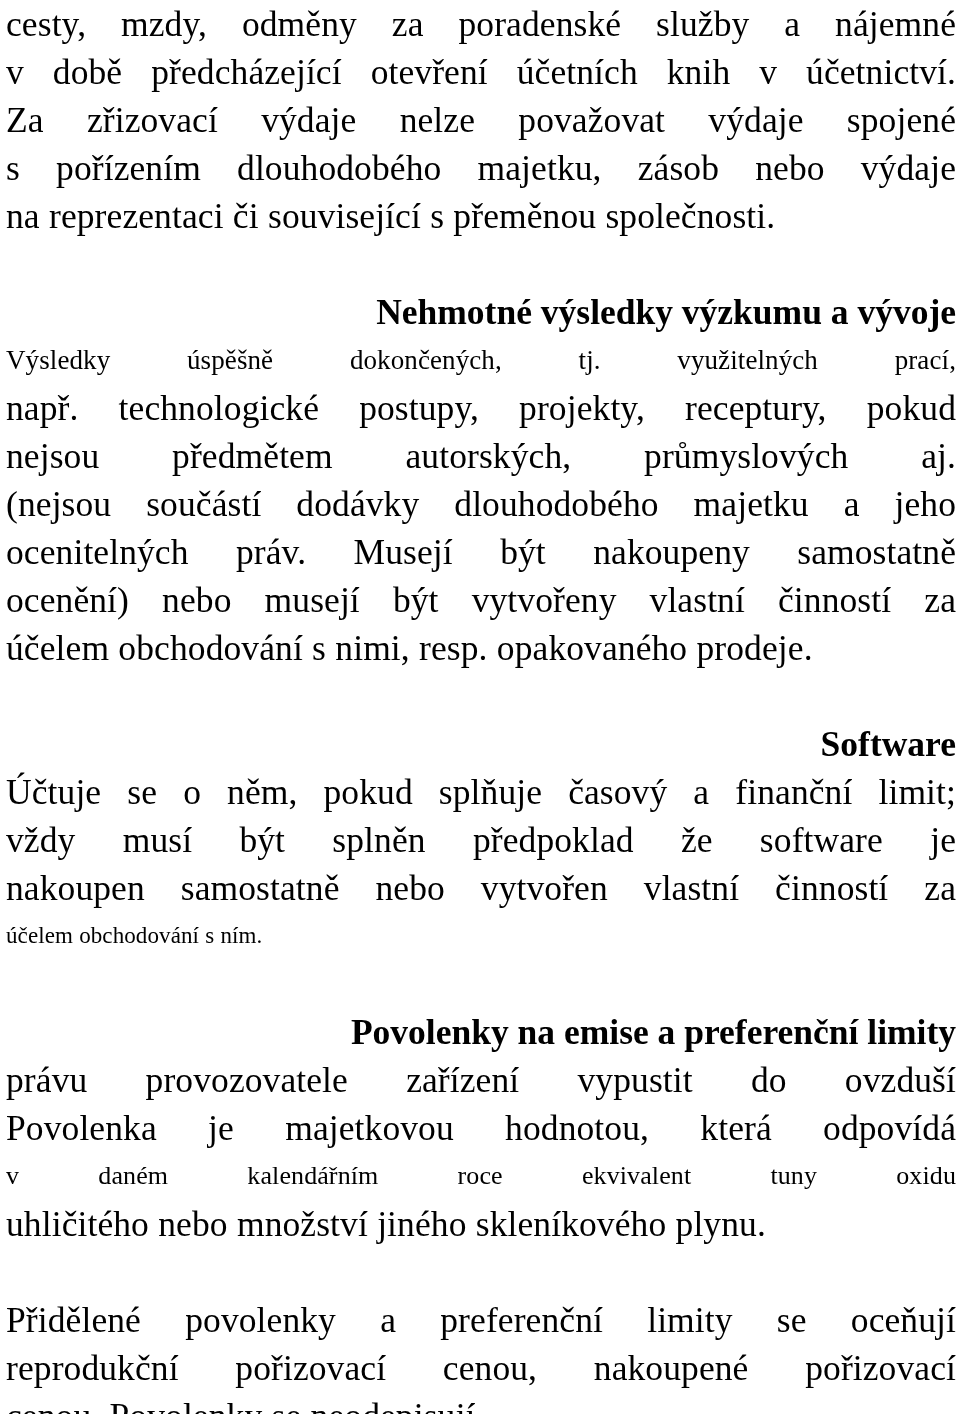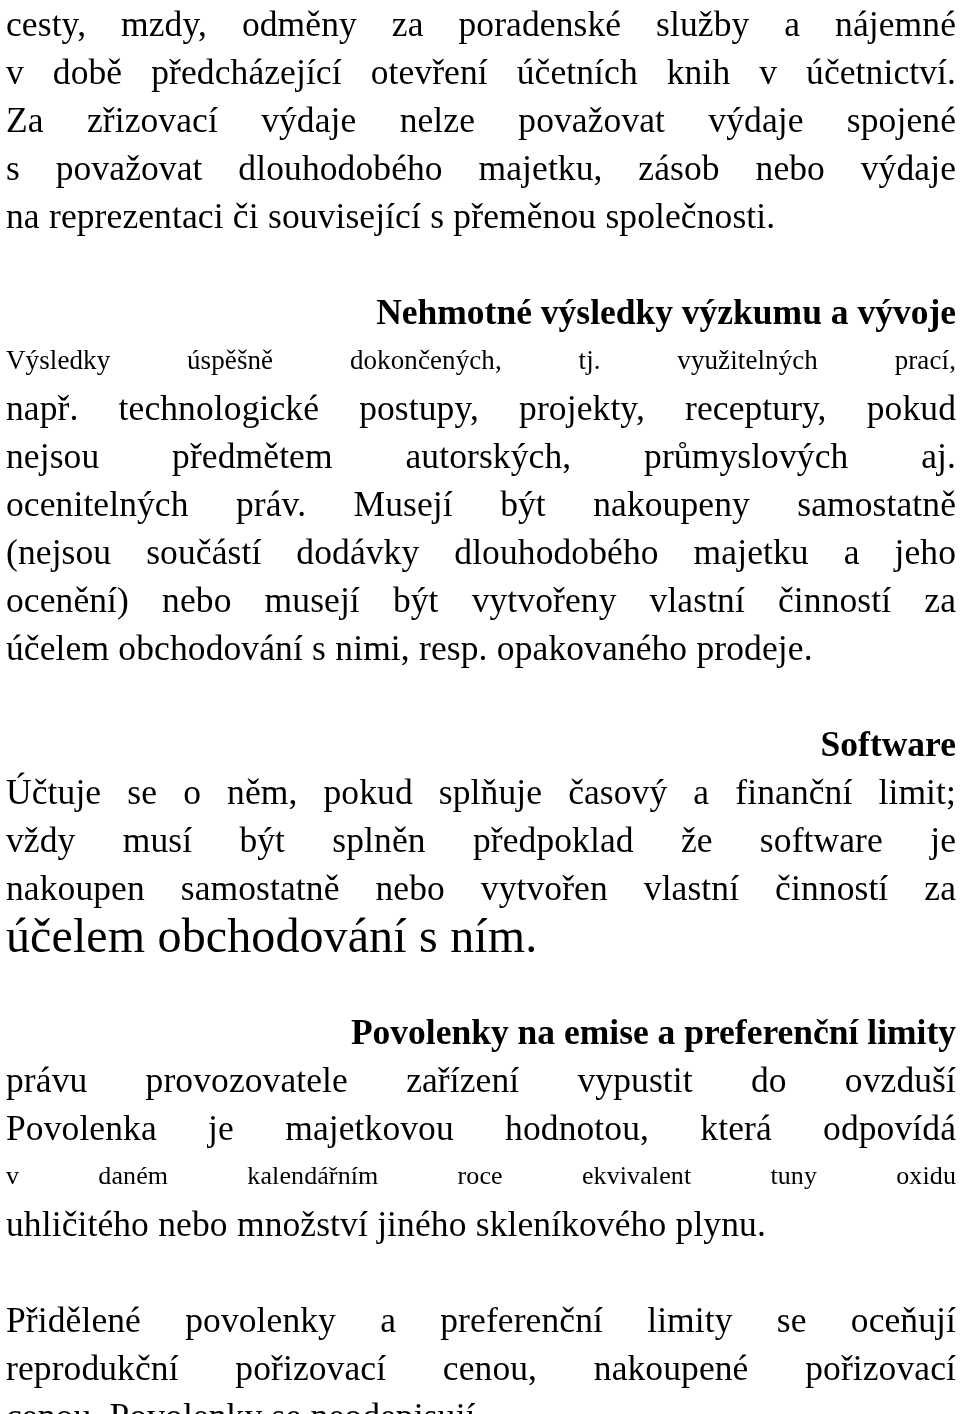--- a/index.html
+++ b/index.html
@@ -63,41 +63,41 @@
 </style>
 </head>
 <body>
 
 <div class="page">
   <div class="doc-body" id="doc-body">
       <p class="para">
         <span class="ln" style="font-size: 35.5px; text-align-last: justify;">cesty, mzdy, odměny za poradenské služby a nájemné</span>
         <span class="ln" style="font-size: 35.5px; text-align-last: justify;">v době předcházející otevření účetních knih v účetnictví.</span>
         <span class="ln" style="font-size: 35.5px; text-align-last: justify;">Za zřizovací výdaje nelze považovat výdaje spojené</span>
-        <span class="ln" style="font-size: 35.5px; text-align-last: justify;">s považovat dlouhodobého majetku, zásob nebo výdaje</span>
+        <span class="ln" style="font-size: 35.5px; text-align-last: justify;">s pořízením dlouhodobého majetku, zásob nebo výdaje</span>
         <span class="ln last" style="font-size: 35.5px;">na reprezentaci či související s přeměnou společnosti.</span>
       </p>
       <div class="gap-sm"></div>
       <div class="heading" style="font-size: 35.5px;">Nehmotné výsledky výzkumu a vývoje</div>
       <p class="para">
         <span class="ln" style="font-size: 27px; text-align-last: justify;">Výsledky úspěšně dokončených, tj. využitelných prací,</span>
         <span class="ln" style="font-size: 35.5px; text-align-last: justify;">např. technologické postupy, projekty, receptury, pokud</span>
         <span class="ln" style="font-size: 35.5px; text-align-last: justify;">nejsou předmětem autorských, průmyslových aj.</span>
+        <span class="ln" style="font-size: 35.5px; text-align-last: justify;">(nejsou součástí dodávky dlouhodobého majetku a jeho</span>
         <span class="ln" style="font-size: 35.5px; text-align-last: justify;">ocenitelných práv. Musejí být nakoupeny samostatně</span>
-        <span class="ln" style="font-size: 35.5px; text-align-last: justify;">(nejsou součástí dodávky dlouhodobého majetku a jeho</span>
         <span class="ln" style="font-size: 35.5px; text-align-last: justify;">ocenění) nebo musejí být vytvořeny vlastní činností za</span>
         <span class="ln last" style="font-size: 35.5px;">účelem obchodování s nimi, resp. opakovaného prodeje.</span>
       </p>
       <div class="gap-sm"></div>
       <div class="heading" style="font-size: 35.5px;">Software</div>
       <p class="para">
         <span class="ln" style="font-size: 35.5px; text-align-last: justify;">Účtuje se o něm, pokud splňuje časový a finanční limit;</span>
         <span class="ln" style="font-size: 35.5px; text-align-last: justify;">vždy musí být splněn předpoklad že software je</span>
         <span class="ln" style="font-size: 35.5px; text-align-last: justify;">nakoupen samostatně nebo vytvořen vlastní činností za</span>
-        <span class="ln last" style="font-size: 48px;">účelem obchodování s ním.</span>
+        <span class="ln last" style="font-size: 23px;">účelem obchodování s ním.</span>
       </p>
       <div class="gap-sm"></div>
       <div class="heading" style="font-size: 35.5px;">Povolenky na emise a preferenční limity</div>
       <p class="para">
         <span class="ln" style="font-size: 35.5px; text-align-last: justify;">právu provozovatele zařízení vypustit do ovzduší</span>
         <span class="ln" style="font-size: 35.5px; text-align-last: justify;">Povolenka je majetkovou hodnotou, která odpovídá</span>
         <span class="ln" style="font-size: 26px; text-align-last: justify;">v daném kalendářním roce ekvivalent tuny oxidu</span>
         <span class="ln last" style="font-size: 35.5px;">uhličitého nebo množství jiného skleníkového plynu.</span>
       </p>
       <div class="gap-sm"></div>

